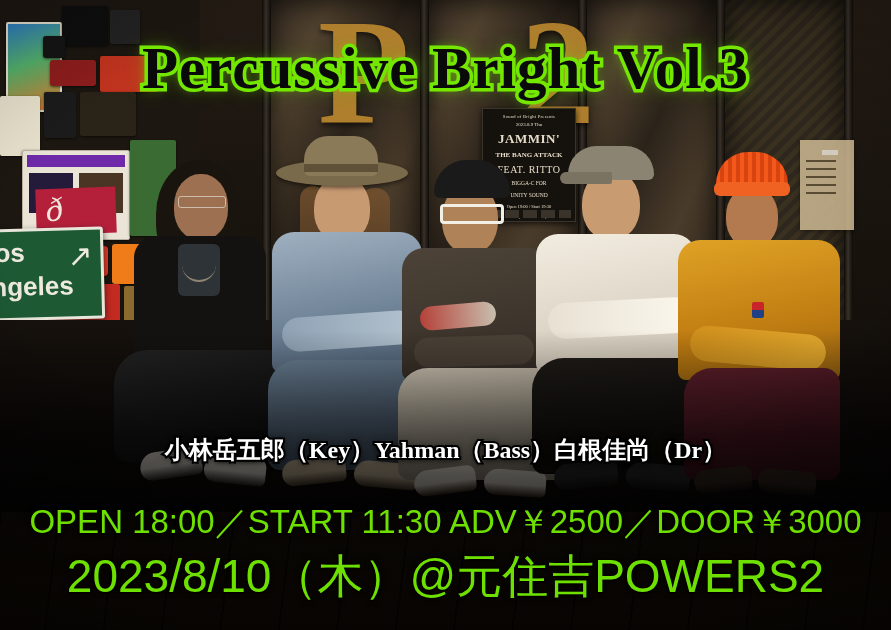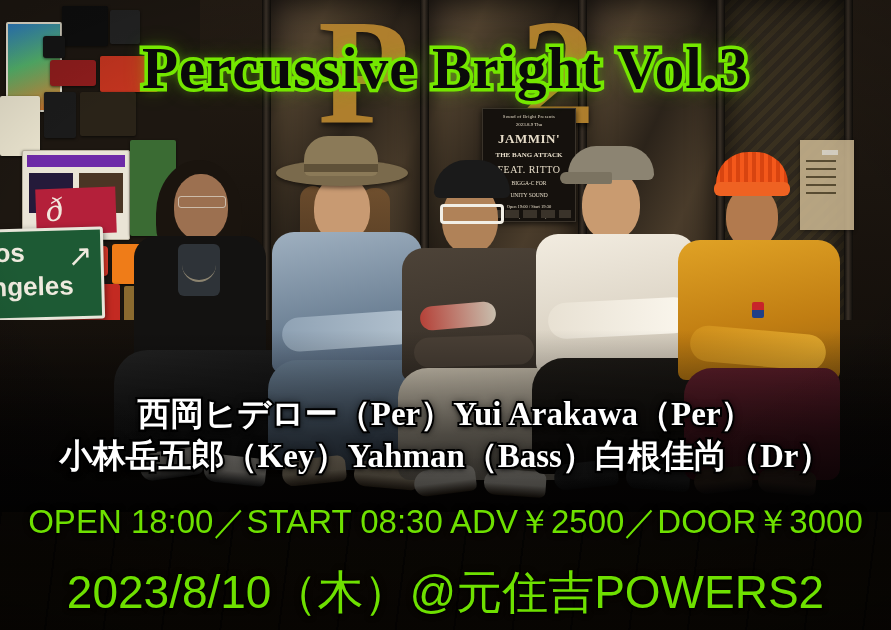--- a/index.html
+++ b/index.html
@@ -225,27 +225,27 @@
       color:#0a0a0a;letter-spacing:1px;white-space:nowrap;
       -webkit-text-stroke:7px #76e800;paint-order:stroke fill;
       text-shadow:0 0 11px rgba(118,232,0,.62),0 0 22px rgba(118,232,0,.38);}
 
   .names{position:absolute;left:0;width:891px;text-align:center;
       font-family:"Liberation Serif",serif;font-weight:bold;color:#ffffff;
       white-space:nowrap;
       -webkit-text-stroke:4px #000;paint-order:stroke fill;
       text-shadow:0 2px 4px rgba(0,0,0,.95),0 0 8px rgba(0,0,0,.9);}
   .names1{top:392px;font-size:33px;letter-spacing:0px;}
-  .names2{top:434px;font-size:33px;letter-spacing:0px;}
+  .names2{top:434px;font-size:24px;letter-spacing:0px;}
 
   .infoline{position:absolute;left:0;width:891px;text-align:center;
       font-family:"Liberation Sans",sans-serif;color:#6ee000;white-space:nowrap;
       text-shadow:0 0 6px rgba(0,0,0,.85),0 1px 2px rgba(0,0,0,.95);}
   .times{top:500px;font-size:33px;letter-spacing:0px;}
-  .date{top:546px;font-size:46px;font-weight:normal;letter-spacing:0px;margin-top:16px;}
+  .date{top:546px;font-size:46px;font-weight:normal;letter-spacing:0px;}
 </style>
 </head>
 <body>
 
 <div id="poster">
 
   <div class="photo">
 
     <div class="wall"></div>
 
@@ -379,19 +379,18 @@
       <div class="shoe s2"></div>
     </div>
 
     <div class="floor"></div>
     <div class="bottomfade"></div>
     <div class="vignette"></div>
   </div>
 
   <div class="overlay">
     <div class="title">Percussive Bright Vol.3</div>
-    <div class="names names1">西岡ヒデロー（Per）Yui Arakawa（Per）</div>
     <div class="names names2">小林岳五郎（Key）Yahman（Bass）白根佳尚（Dr）</div>
-    <div class="infoline times">OPEN 18:00／START 08:30 ADV￥2500／DOOR￥3000</div>
+    <div class="infoline times">OPEN 18:00／START 11:30 ADV￥2500／DOOR￥3000</div>
     <div class="infoline date">2023/8/10（木）@元住吉POWERS2</div>
   </div>
 
 </div>
 
 </body></html>

